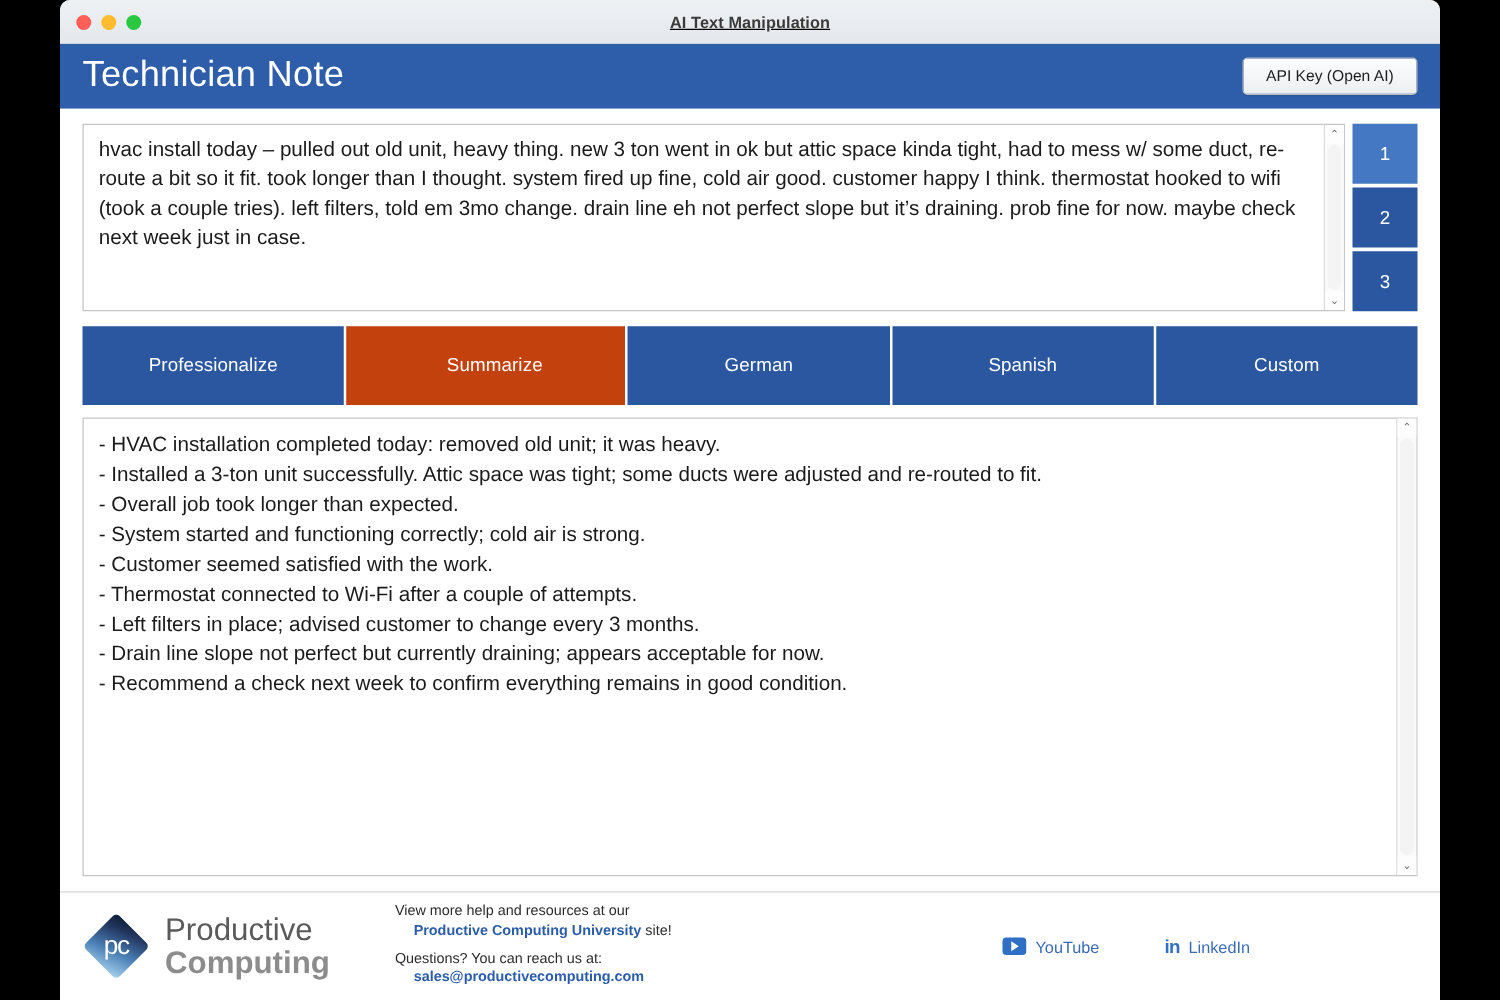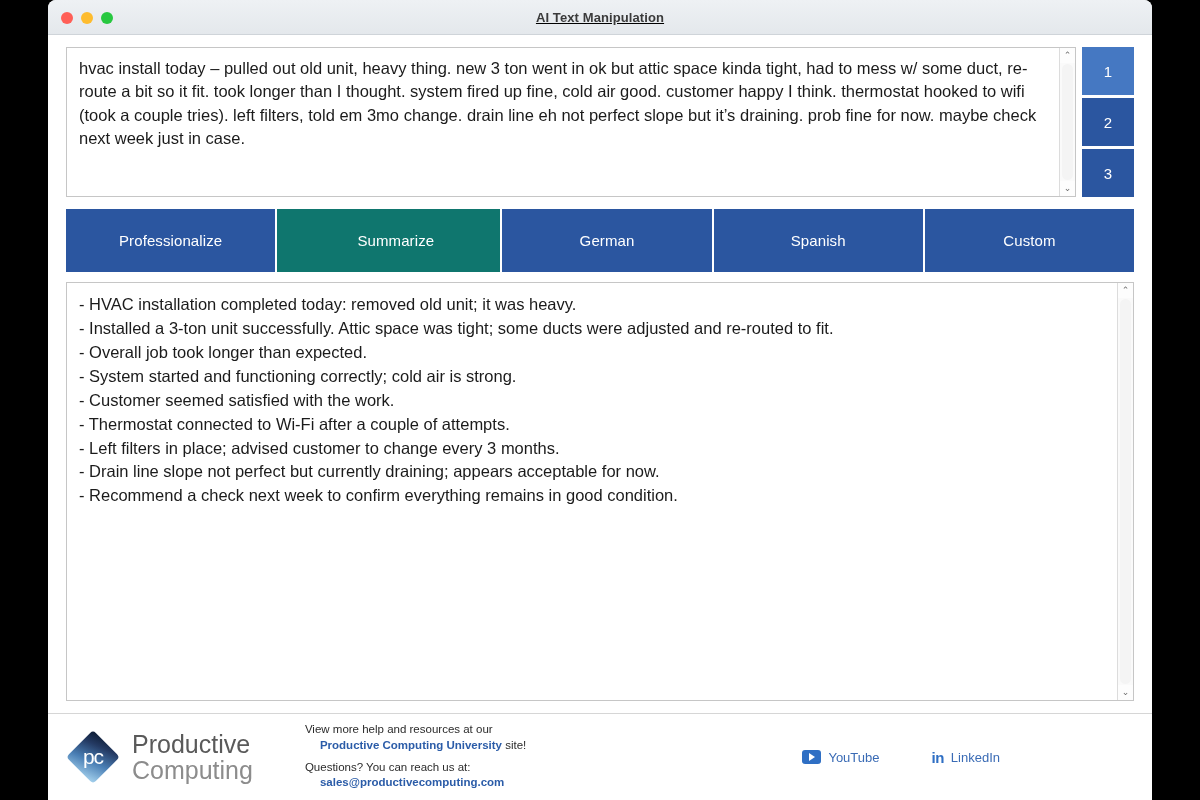--- a/index.html
+++ b/index.html
@@ -178,21 +178,21 @@
     color: #ffffff;
     font-size: 15px;
     display: flex;
     align-items: center;
     justify-content: center;
     cursor: pointer;
     border: none;
     font-family: inherit;
     letter-spacing: 0.1px;
   }
-  .tab.active { background: #0f766e; padding-left: 14px; }
+  .tab.active { background: #c2410c; padding-left: 14px; }
 
   
   #output-panel {
     margin-top: 10px;
     flex: 1 1 auto;
     min-height: 0;
     margin-bottom: 12px;
   }
   #output-panel .text-content {
     font-size: 16.5px;
@@ -232,21 +232,21 @@
     align-items: center;
     justify-content: center;
     color: #ffffff;
     font-size: 21px;
     font-family: "Liberation Sans", sans-serif;
     letter-spacing: -1px;
     font-weight: normal;
   }
   #logo-text { line-height: 1.06; }
   #logo-text .l1 { font-size: 25px; color: #5a5a5a; font-weight: normal; display: block; }
-  #logo-text .l2 { font-size: 25px; color: #8c8c8c; font-weight: normal; display: block; }
+  #logo-text .l2 { font-size: 25px; color: #8c8c8c; font-weight: bold; display: block; }
 
   #footer-links {
     flex: 0 0 auto;
     margin-left: 52px;
     font-size: 11.5px;
     color: #2b2b2b;
     line-height: 1.33;
   }
   #footer-links .blk { margin-bottom: 7px; }
   #footer-links .blk:last-child { margin-bottom: 1px; }
@@ -302,20 +302,24 @@
 
   <div id="titlebar">
     <div class="traffic-lights">
       <span class="tl tl-close"></span>
       <span class="tl tl-min"></span>
       <span class="tl tl-max"></span>
     </div>
     <div id="window-title">AI Text Manipulation</div>
   </div>
 
+  <div id="header">
+    <div id="app-title">Technician Note</div>
+    <button id="api-key-button">API Key (Open AI)</button>
+  </div>
 
   <div id="body-area">
 
     <div id="input-row">
 
       <div class="text-panel">
         <div class="text-content">hvac install today – pulled out old unit, heavy thing. new 3 ton went in ok but attic space kinda tight, had to mess w/ some duct, re-route a bit so it fit. took longer than I thought. system fired up fine, cold air good. customer happy I think. thermostat hooked to wifi (took a couple tries). left filters, told em 3mo change. drain line eh not perfect slope but it’s draining. prob fine for now. maybe check next week just in case.</div>
         <div class="sbar">
           <div class="sbar-arrow">⌃</div>
           <div class="sbar-track"></div>

